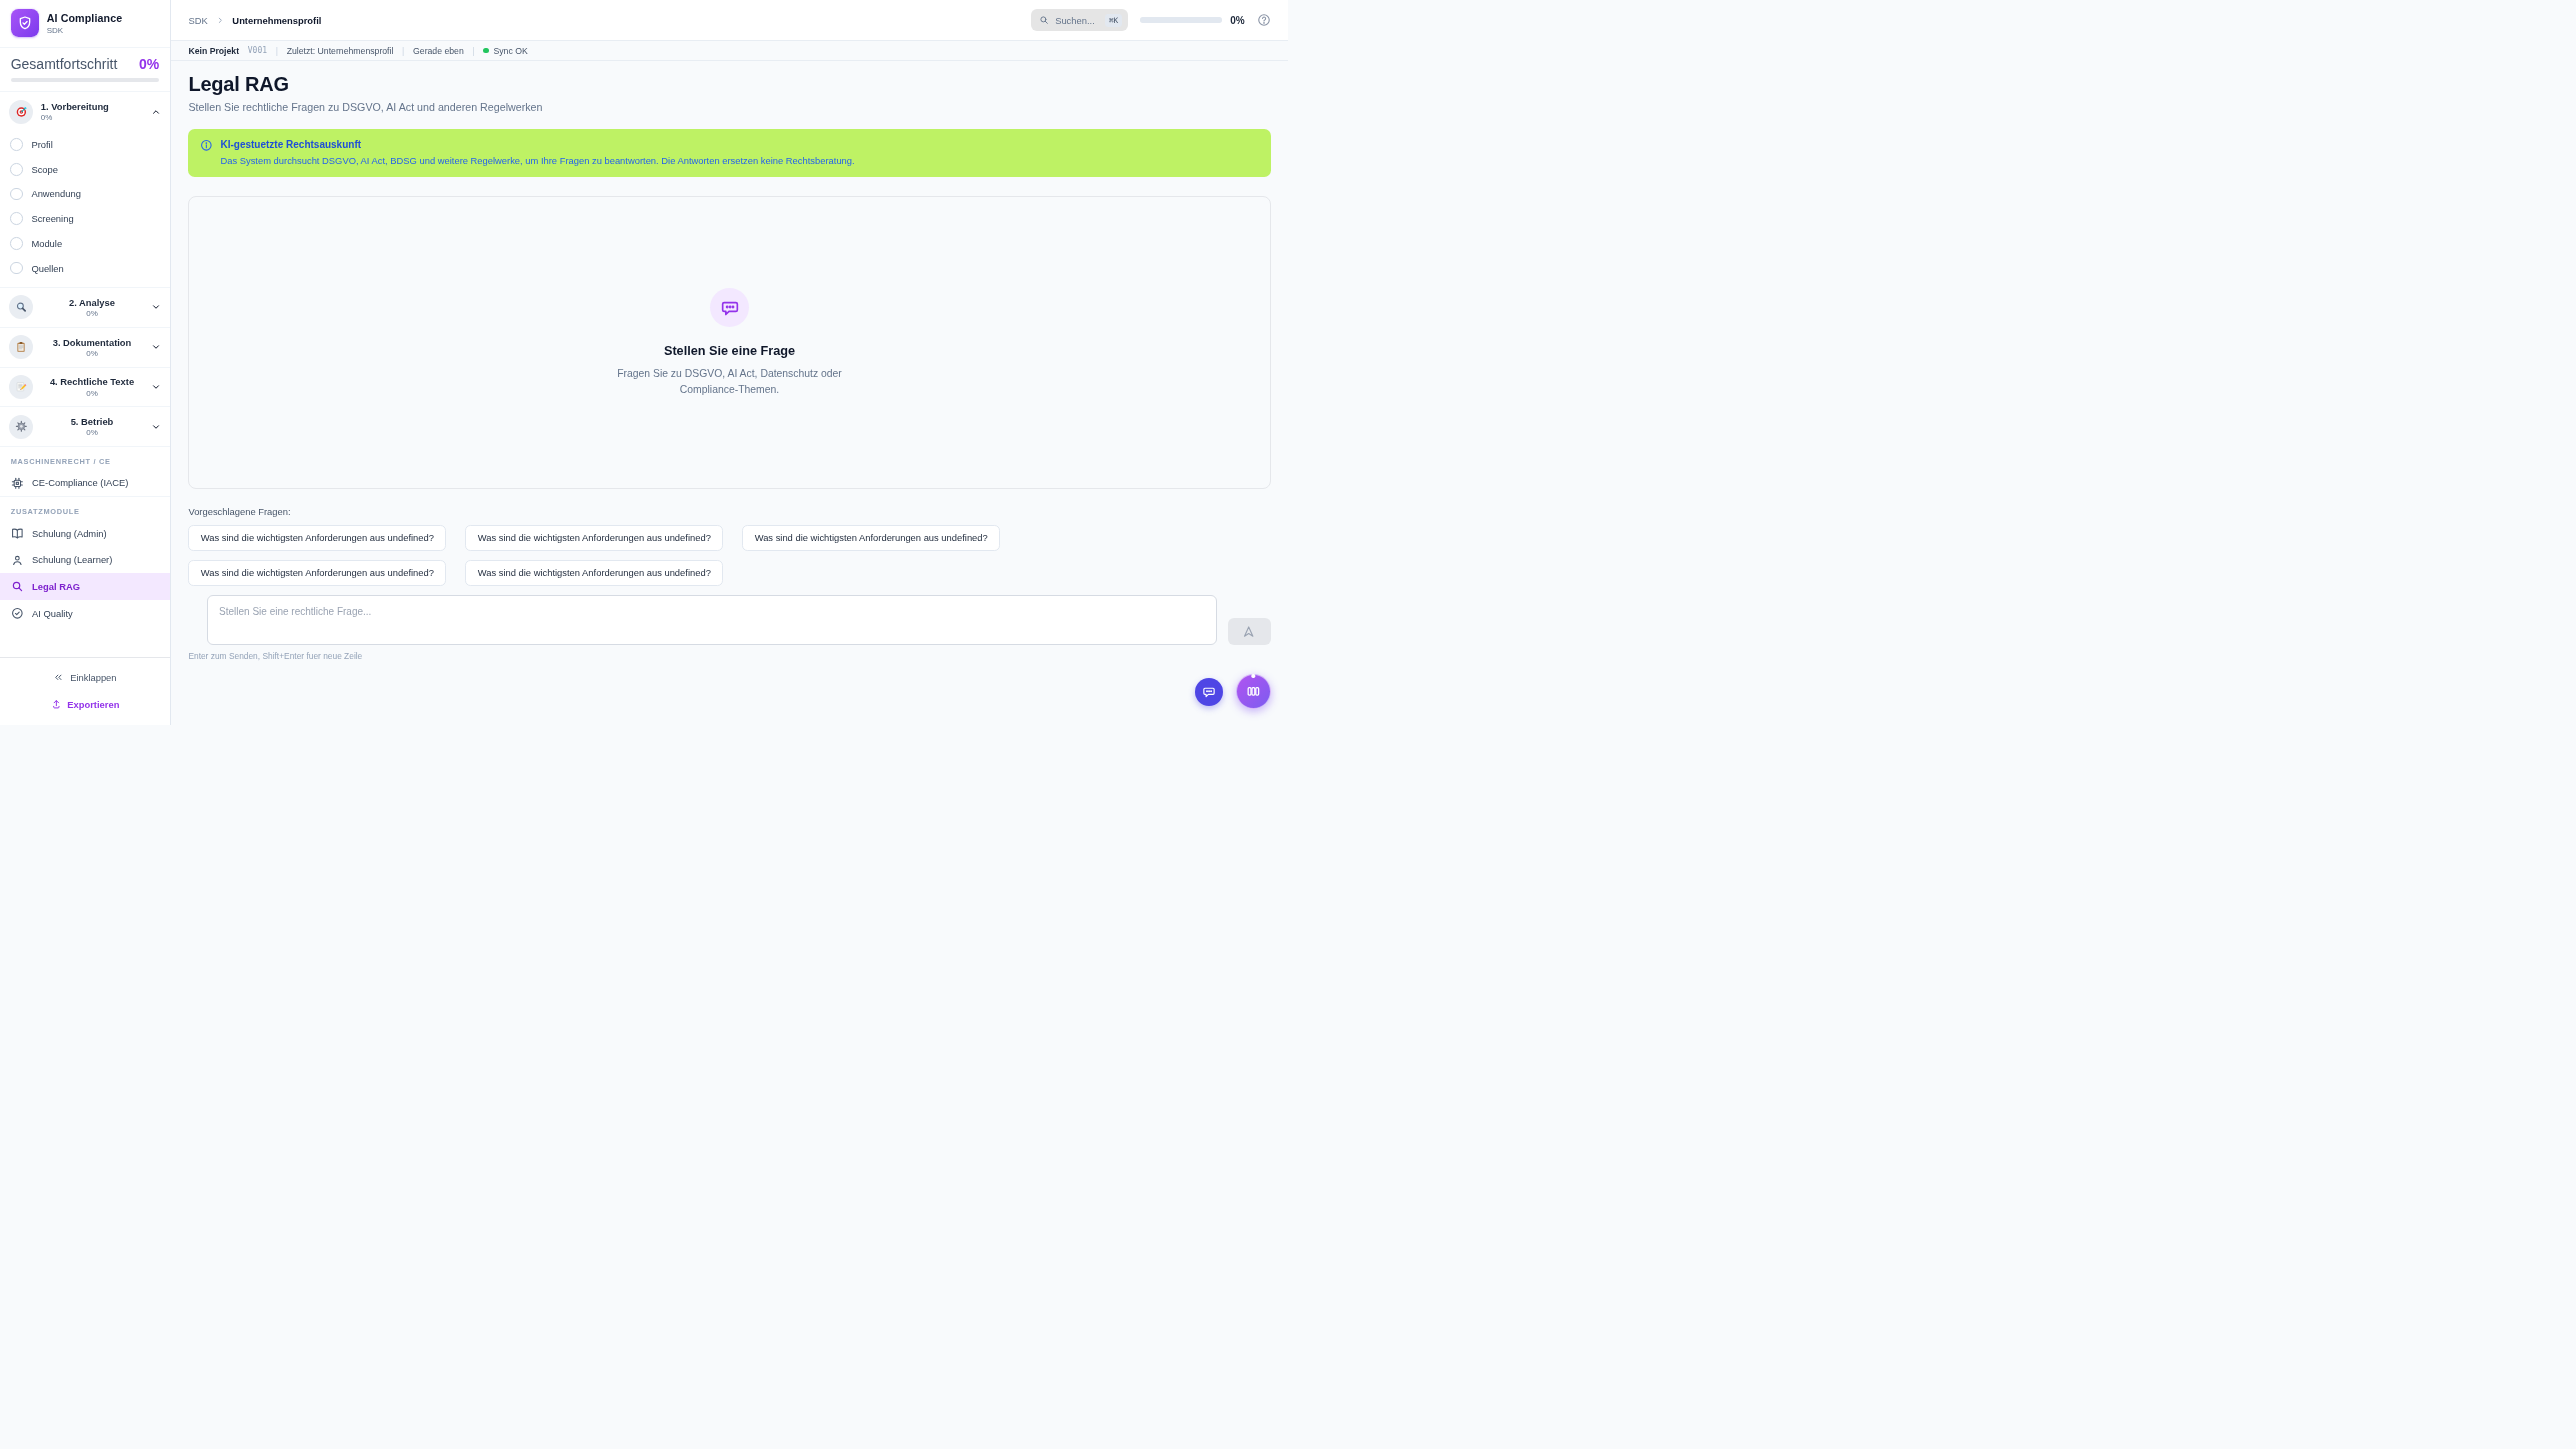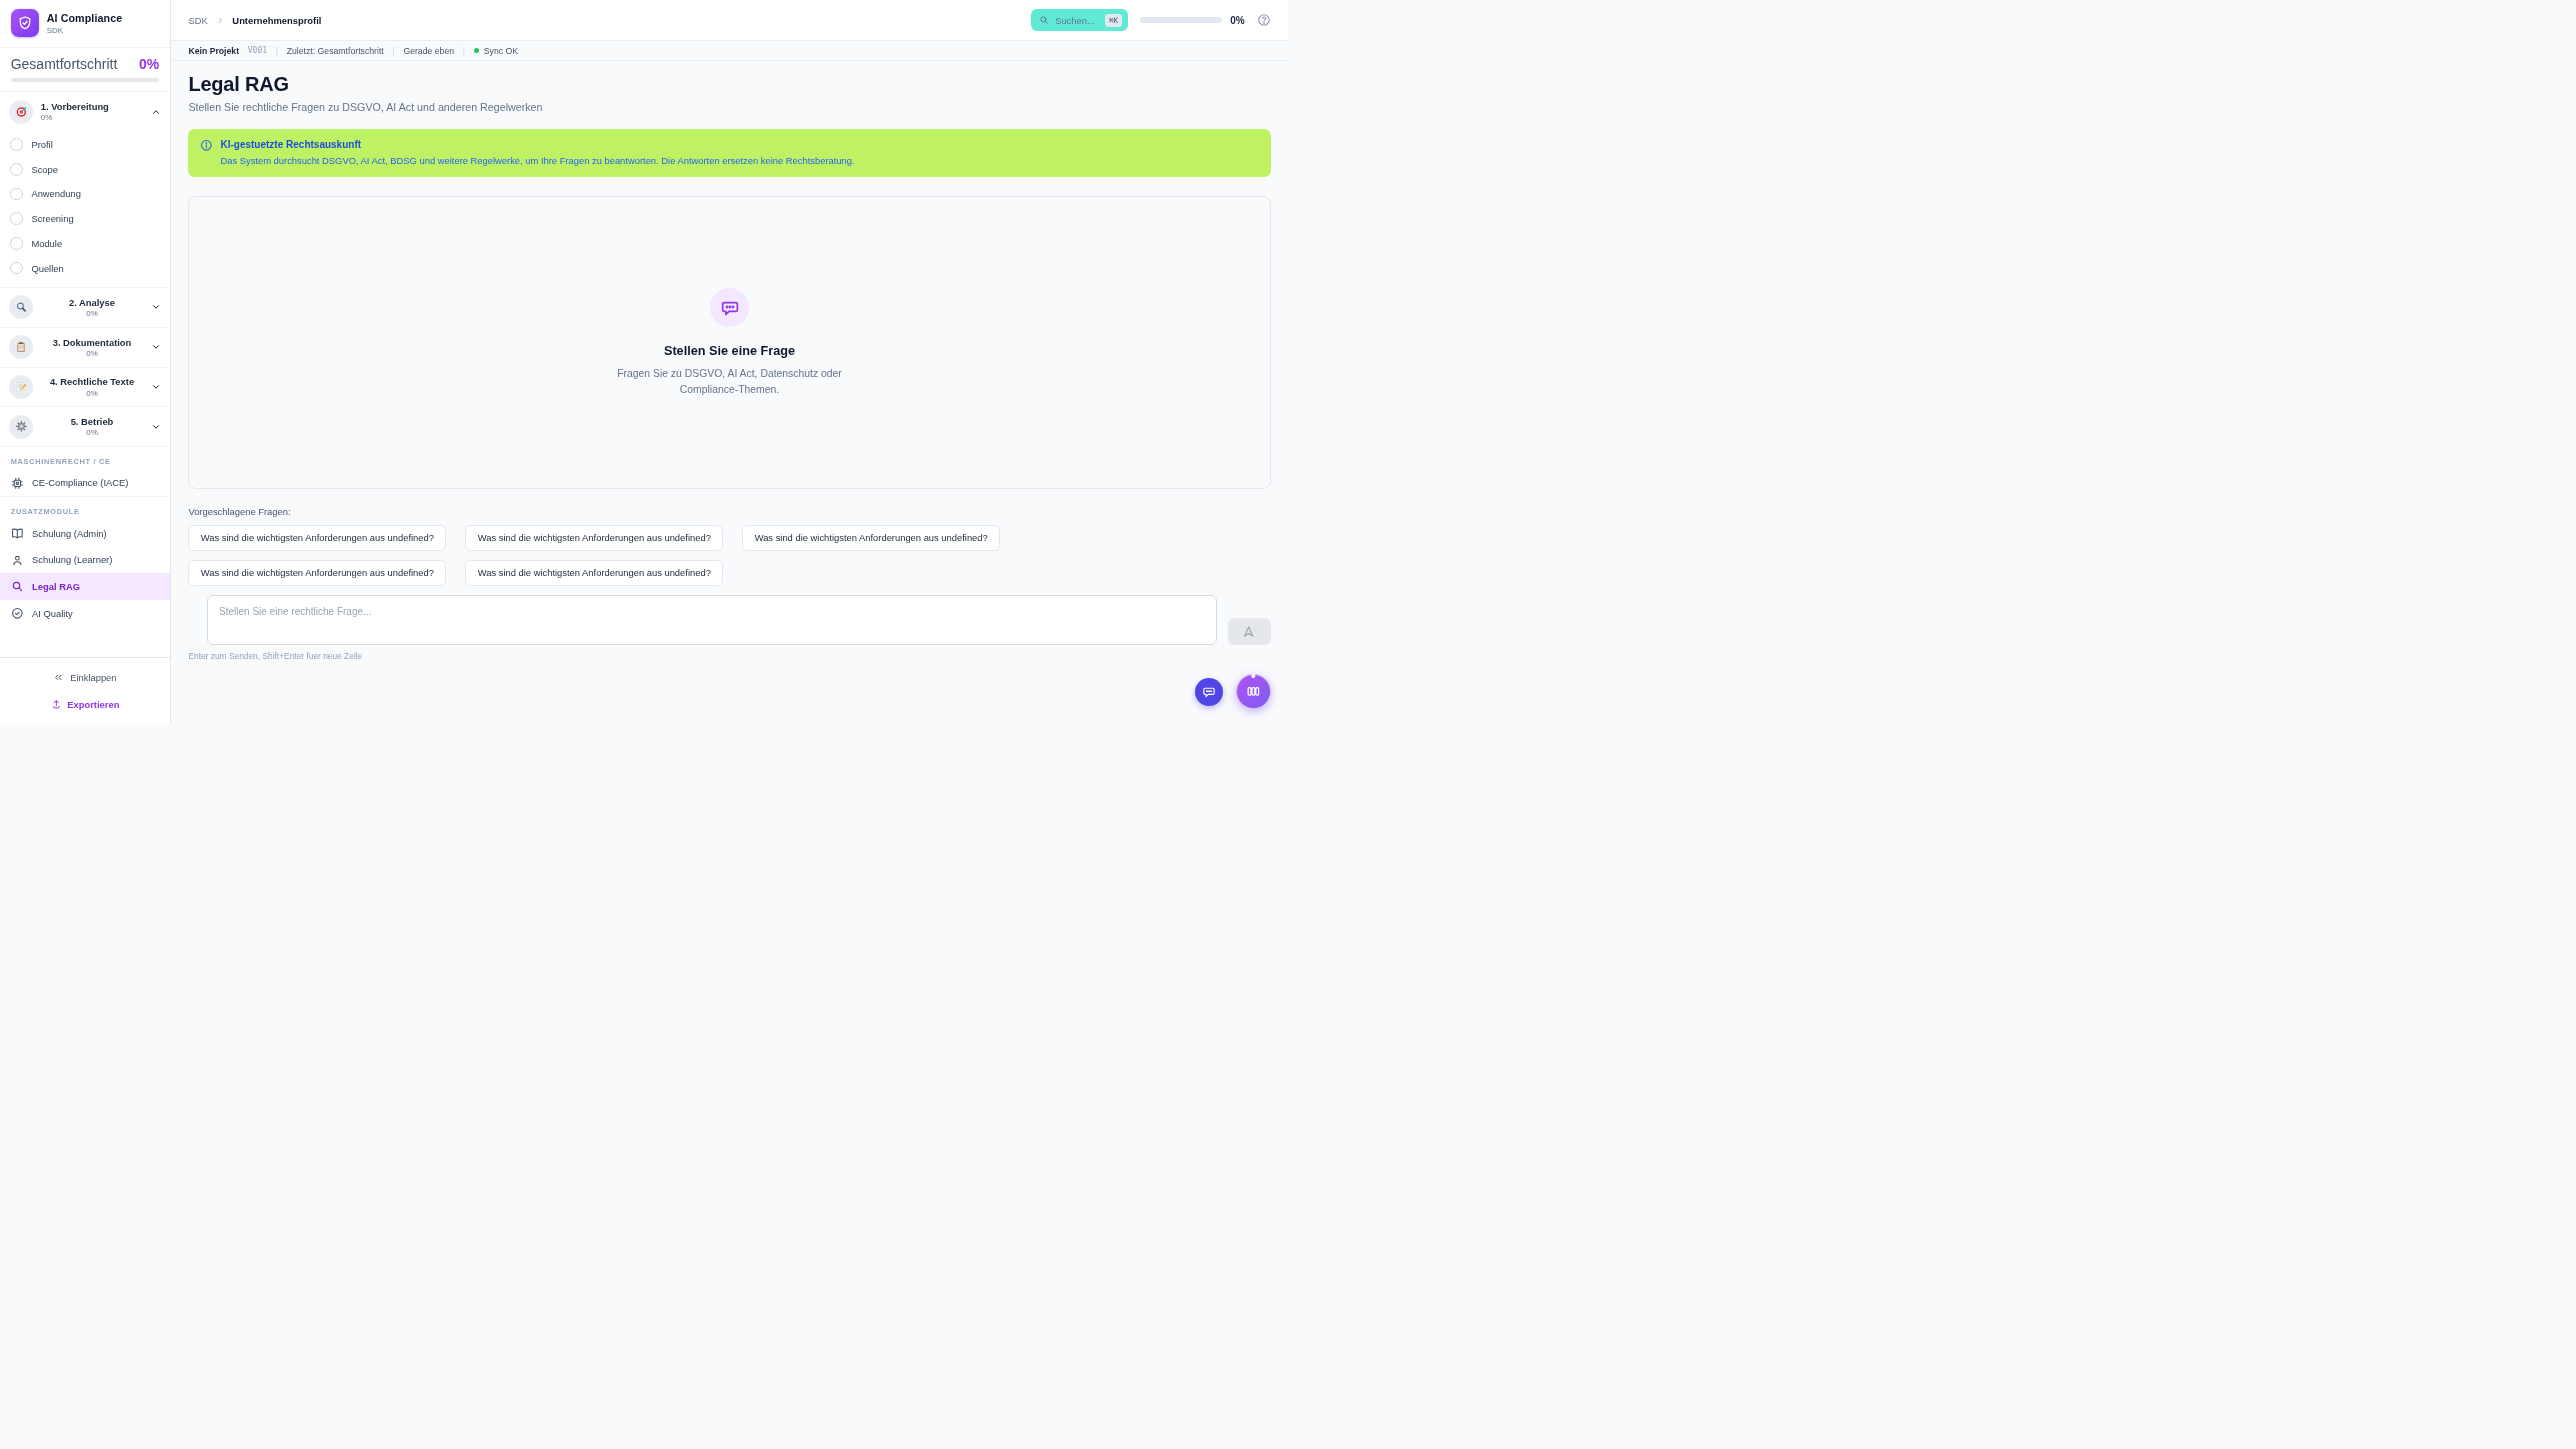--- a/index.html
+++ b/index.html
@@ -49,21 +49,21 @@
   .export-btn { display:flex; align-items:center; justify-content:center; gap:6px; padding:6px 0; margin-top:4px; font-size:9.4px; color:#9333ea; font-weight:bold; cursor:pointer; border-radius:5.4px; }
 
   
   .main-col { flex:1; display:flex; flex-direction:column; height:725px; }
   .topbar { height:40px; min-height:40px; background:#ffffff; display:flex; align-items:center; justify-content:space-between; padding:0 17.4px 0 17.4px; }
   .breadcrumb { display:flex; align-items:center; gap:8px; font-size:9.4px; }
   .bc-root { color:#64748b; cursor:pointer; }
   .bc-sep { color:#94a3b8; display:flex; }
   .bc-current { color:#0f172a; font-weight:bold; }
   .topbar-right { display:flex; align-items:center; gap:12px; }
-  .search-pill { display:flex; align-items:center; gap:6px; background:#5eead4; border-radius:6px; padding:4.7px 6px 4.7px 8px; cursor:pointer; min-width:97px; }
+  .search-pill { display:flex; align-items:center; gap:6px; background:#e5e5e5; border-radius:6px; padding:4.7px 6px 4.7px 8px; cursor:pointer; min-width:97px; }
   .search-text { font-size:9.4px; color:#64748b; flex:1; }
   .kbd { font-family:"DejaVu Sans Mono",monospace; font-size:7.7px; color:#475569; background:#e2e8f0; border-radius:3.4px; padding:2px 4px; }
   .top-progress { width:82px; height:5.4px; background:#e2e8f0; border-radius:2.7px; overflow:hidden; }
   .top-progress-fill { height:100%; background:#9333ea; }
   .top-pct { font-size:10px; font-weight:bold; color:#1e293b; margin-left:-4px; }
   .help-btn { cursor:pointer; display:flex; }
 
   .statusbar { height:21px; min-height:21px; background:#f8fafc; border-top:0.7px solid #e8edf3; border-bottom:0.7px solid #e8edf3; display:flex; align-items:center; gap:8.7px; padding:0 17.4px; font-size:8.7px; color:#475569; }
   .sb-project { color:#1e293b; font-weight:bold; }
   .sb-version { font-family:"DejaVu Sans Mono",monospace; font-size:8px; color:#94a3b8; }
@@ -402,21 +402,21 @@
           <circle cx="12" cy="17" r="0.5" fill="#8a94a6"></circle>
         </svg>
       </span>
     </div>
   </header>
 
   <div class="statusbar">
     <span class="sb-project">Kein Projekt</span>
     <span class="sb-version">V001</span>
     <span class="sb-sep">|</span>
-    <span>Zuletzt: Gesamtfortschritt</span>
+    <span>Zuletzt: Unternehmensprofil</span>
     <span class="sb-sep">|</span>
     <span>Gerade eben</span>
     <span class="sb-sep">|</span>
     <span class="sync-wrap">
       <span class="sync-dot"></span>
       <span>Sync OK</span>
     </span>
   </div>
 
   <main class="content">

